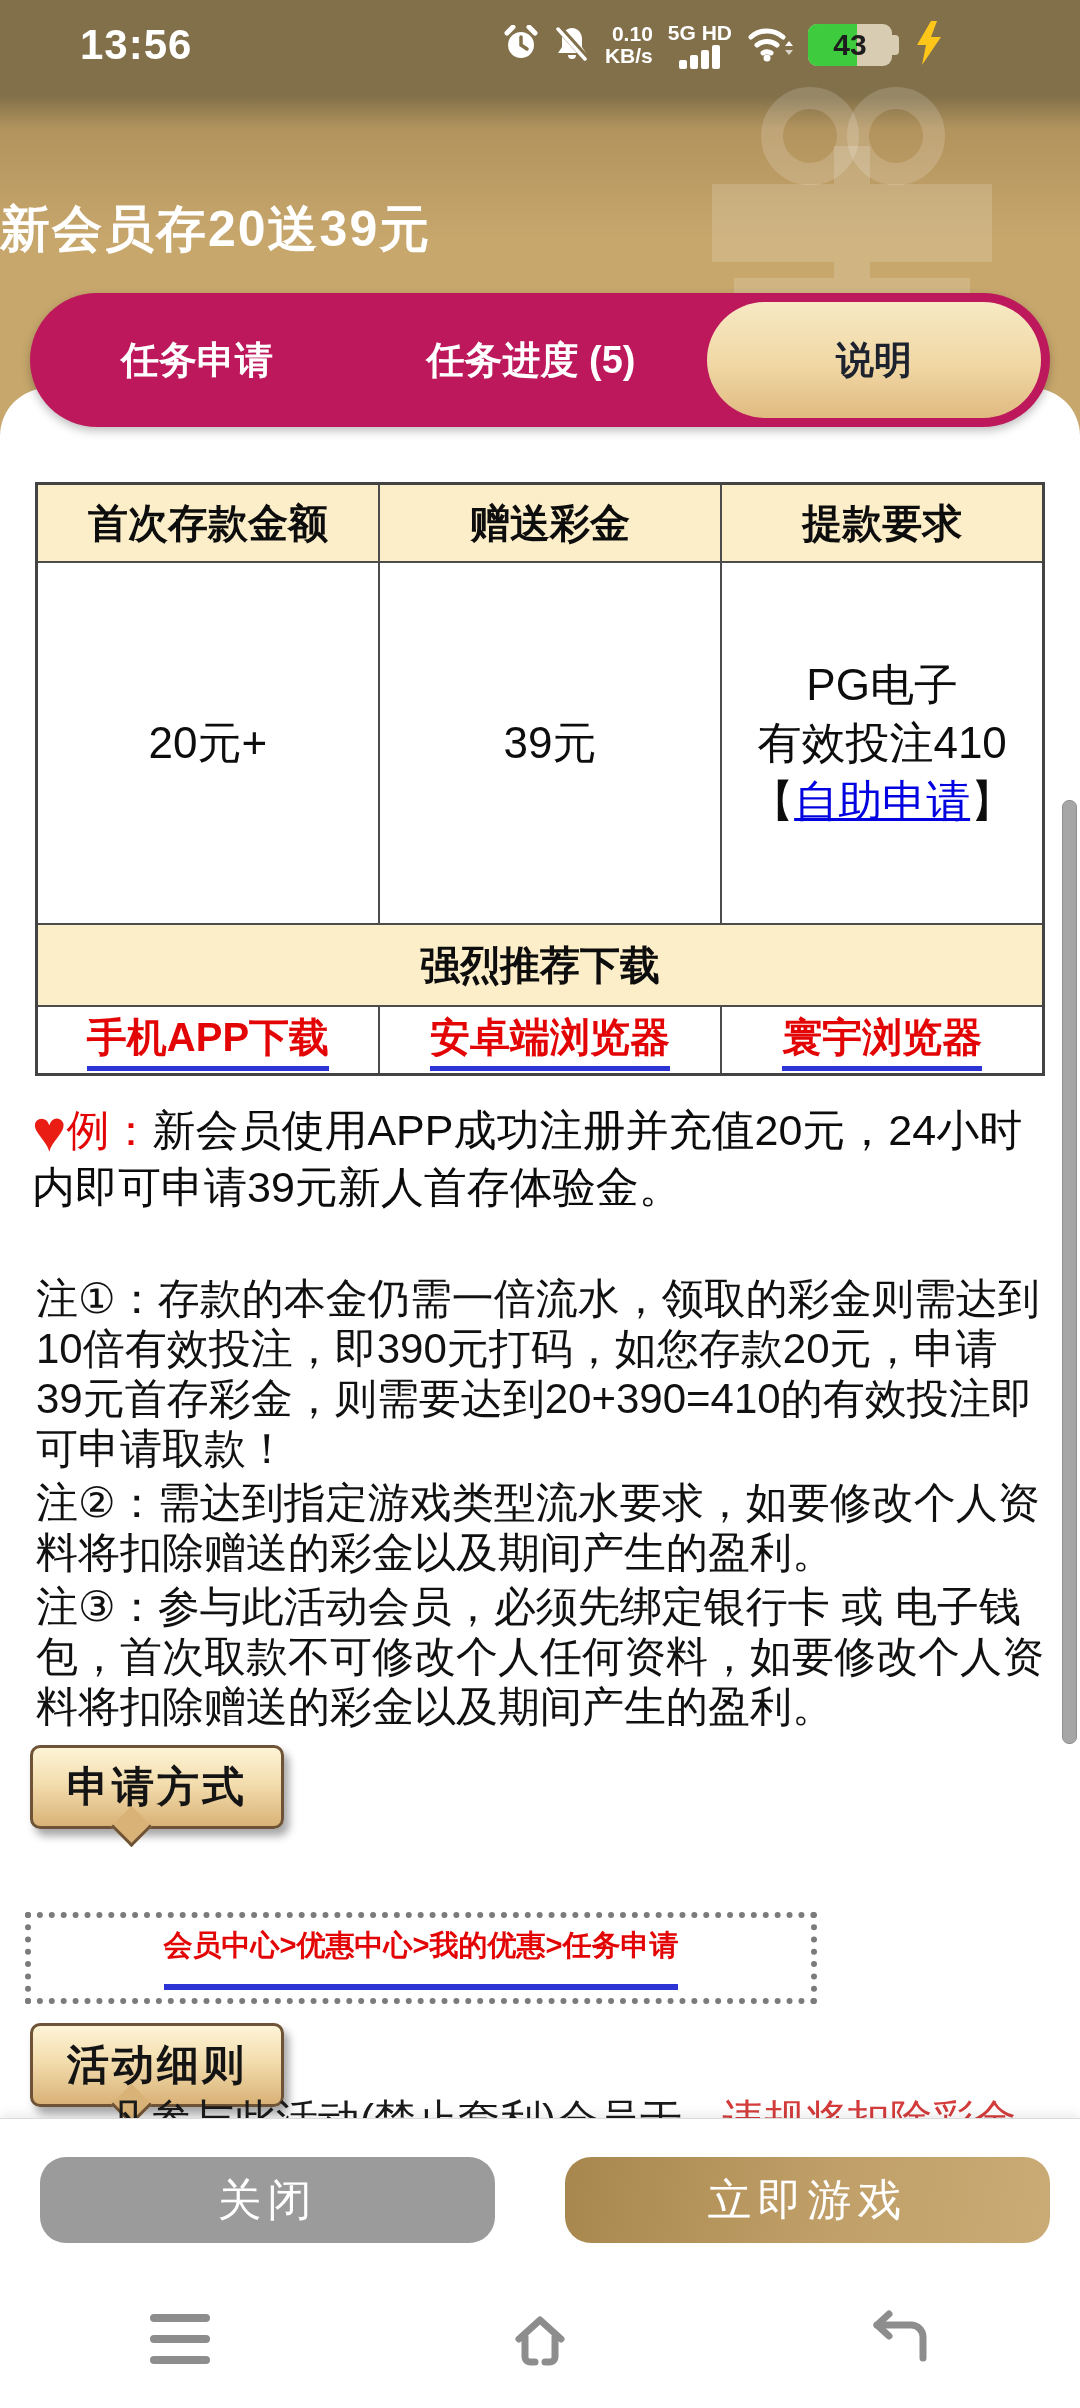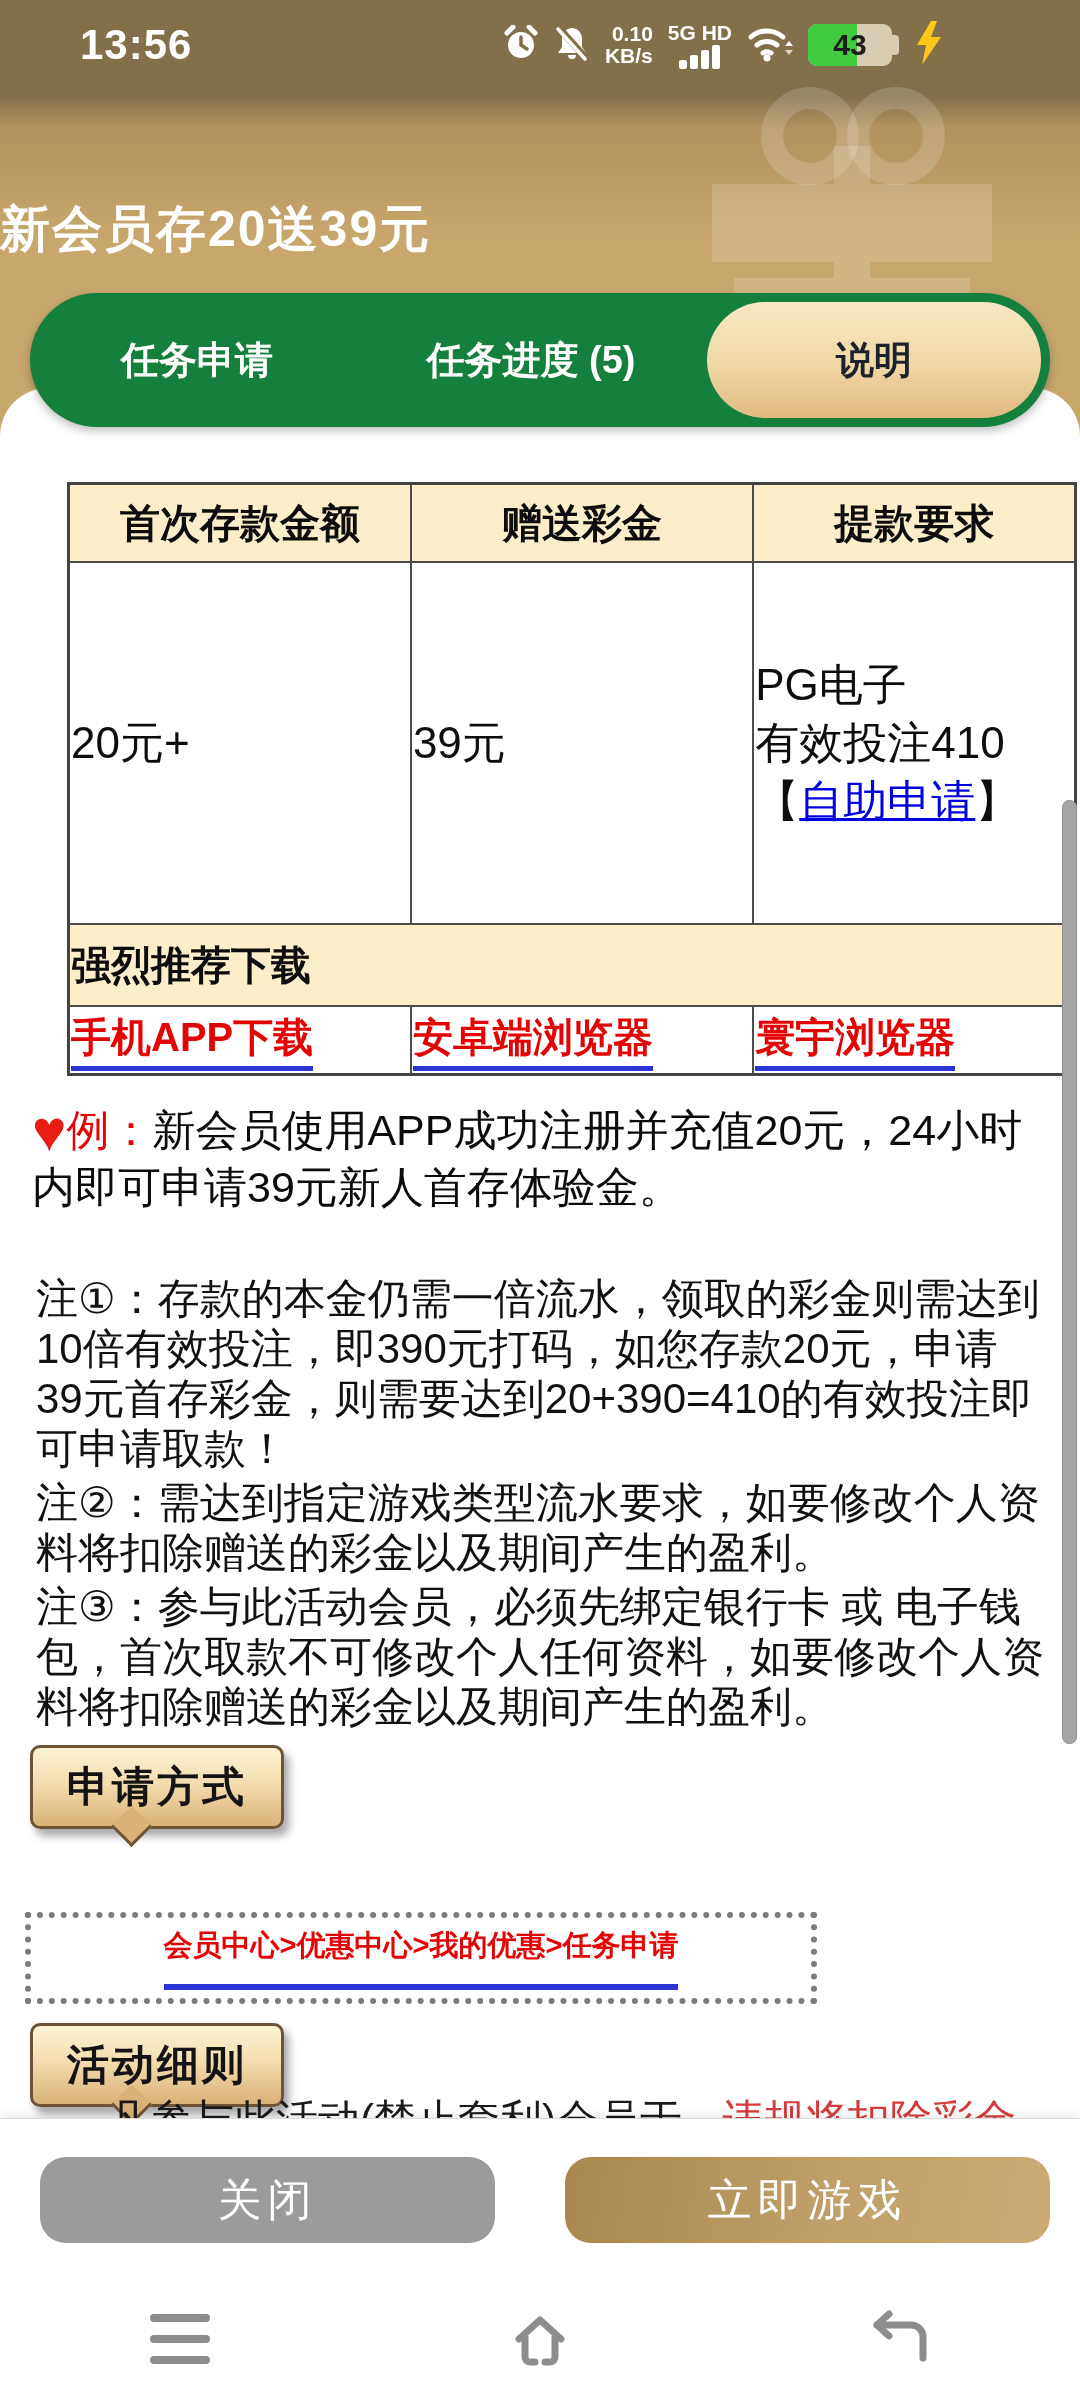--- a/index.html
+++ b/index.html
@@ -34,36 +34,35 @@
   .bat-nub{width:7px;height:20px;background:#d8cdb2;border-radius:0 4px 4px 0;margin-left:-12px;}
   .page-title{
     position:absolute;left:0;top:196px;width:1080px;
     color:#ffffff;font-size:50px;font-weight:bold;letter-spacing:2px;
   }
   
   .sheet{position:absolute;left:0;top:388px;width:1080px;height:2020px;background:#ffffff;border-radius:48px 48px 0 0;}
   
   .tabbar{
     position:absolute;left:30px;top:293px;width:1020px;height:134px;
-    background:#15803d;border-radius:67px;display:flex;align-items:stretch;
+    background:#be185d;border-radius:67px;display:flex;align-items:stretch;
     box-shadow:0 4px 10px rgba(0,0,0,0.25);
   }
   .tab{flex:1;display:flex;align-items:center;justify-content:center;
     color:#ffffff;font-size:38px;font-weight:bold;cursor:pointer;}
   .tab.active{
     margin:9px;border-radius:58px;
     background:linear-gradient(180deg,#f7e9c4 0%,#f0d7a4 55%,#e0ba80 100%);
     color:#1c222e;
   }
   
   .promo-table{
     position:absolute;left:35px;top:482px;width:1010px;
-    border-collapse:collapse;color:#0d0d0d;
+    border-collapse:collapse;text-align:center;color:#0d0d0d;
     border:3px solid #434343;
-    margin-left:32px;
   }
   .promo-table th,.promo-table td{border:2px solid #4c4c4c;}
   .promo-table th{height:74px;background:#fbeec9;font-size:40px;font-weight:bold;}
   .promo-table td.val{height:358px;font-size:44px;}
   .withdraw{line-height:58px;font-size:44px;}
   .link-blue{color:#0202e0;text-decoration:underline;text-decoration-thickness:3px;cursor:pointer;}
   .rec-row td{height:78px;background:#fbeec9;font-size:40px;font-weight:bold;}
   .dl-row td{height:64px;}
   .dl-link{display:inline-block;color:#e30505;font-size:40px;font-weight:bold;
     border-bottom:5px solid #2c34d6;padding-bottom:1px;cursor:pointer;}

